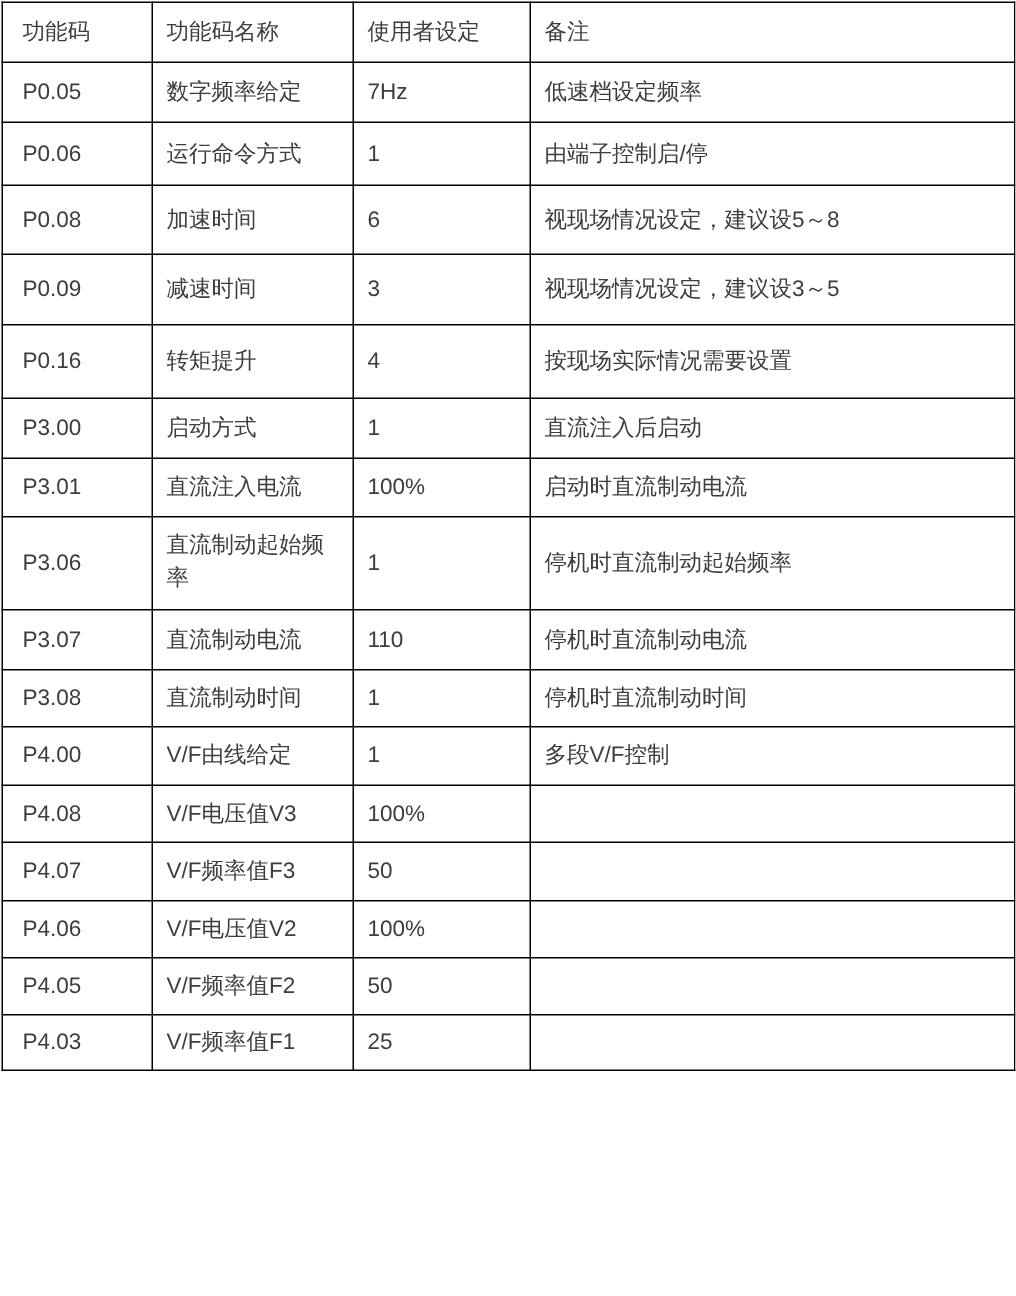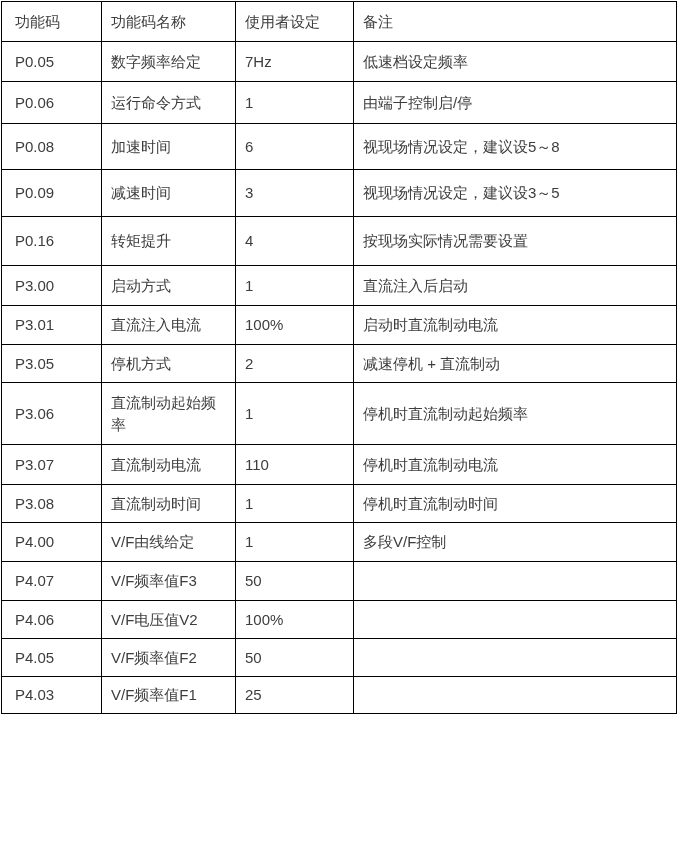--- a/index.html
+++ b/index.html
@@ -18,21 +18,21 @@
     border:1px solid #000000;
     vertical-align:middle;
     text-align:left;
     font-weight:400;
     padding:2px 8px 2px 9px;
     overflow:hidden;
     white-space:normal;
     line-height:1.45;
   }
   .ptable .c-code{padding-left:13px;}
-  .jus{text-align:justify;text-justify:inter-character;line-height:26px;}
+  .jus{text-align:justify;text-justify:inter-character;line-height:26px;font-family:Liberation Mono, monospace;}
 </style>
 </head>
 <body>
 
 <table class="ptable">
   <colgroup>
     <col style="width:100px">
       <col style="width:134px">
       <col style="width:118px">
       <col style="width:323px">
@@ -79,26 +79,20 @@
     <td>启动方式</td>
     <td>1</td>
     <td>直流注入后启动</td>
   </tr>
   <tr style="height:39px">
     <td class="c-code">P3.01</td>
     <td>直流注入电流</td>
     <td>100%</td>
     <td>启动时直流制动电流</td>
   </tr>
-  <tr style="height:38px">
-    <td class="c-code">P3.05</td>
-    <td>停机方式</td>
-    <td>2</td>
-    <td>减速停机 + 直流制动</td>
-  </tr>
   <tr style="height:62px">
     <td class="c-code">P3.06</td>
     <td class="jus">直流制动起始频率</td>
     <td>1</td>
     <td>停机时直流制动起始频率</td>
   </tr>
   <tr style="height:40px">
     <td class="c-code">P3.07</td>
     <td>直流制动电流</td>
     <td>110</td>
@@ -108,20 +102,26 @@
     <td class="c-code">P3.08</td>
     <td>直流制动时间</td>
     <td>1</td>
     <td>停机时直流制动时间</td>
   </tr>
   <tr style="height:39px">
     <td class="c-code">P4.00</td>
     <td>V/F由线给定</td>
     <td>1</td>
     <td>多段V/F控制</td>
+  </tr>
+  <tr style="height:38px">
+    <td class="c-code">P4.08</td>
+    <td>V/F电压值V3</td>
+    <td>100%</td>
+    <td></td>
   </tr>
   <tr style="height:39px">
     <td class="c-code">P4.07</td>
     <td>V/F频率值F3</td>
     <td>50</td>
     <td></td>
   </tr>
   <tr style="height:38px">
     <td class="c-code">P4.06</td>
     <td>V/F电压值V2</td>

